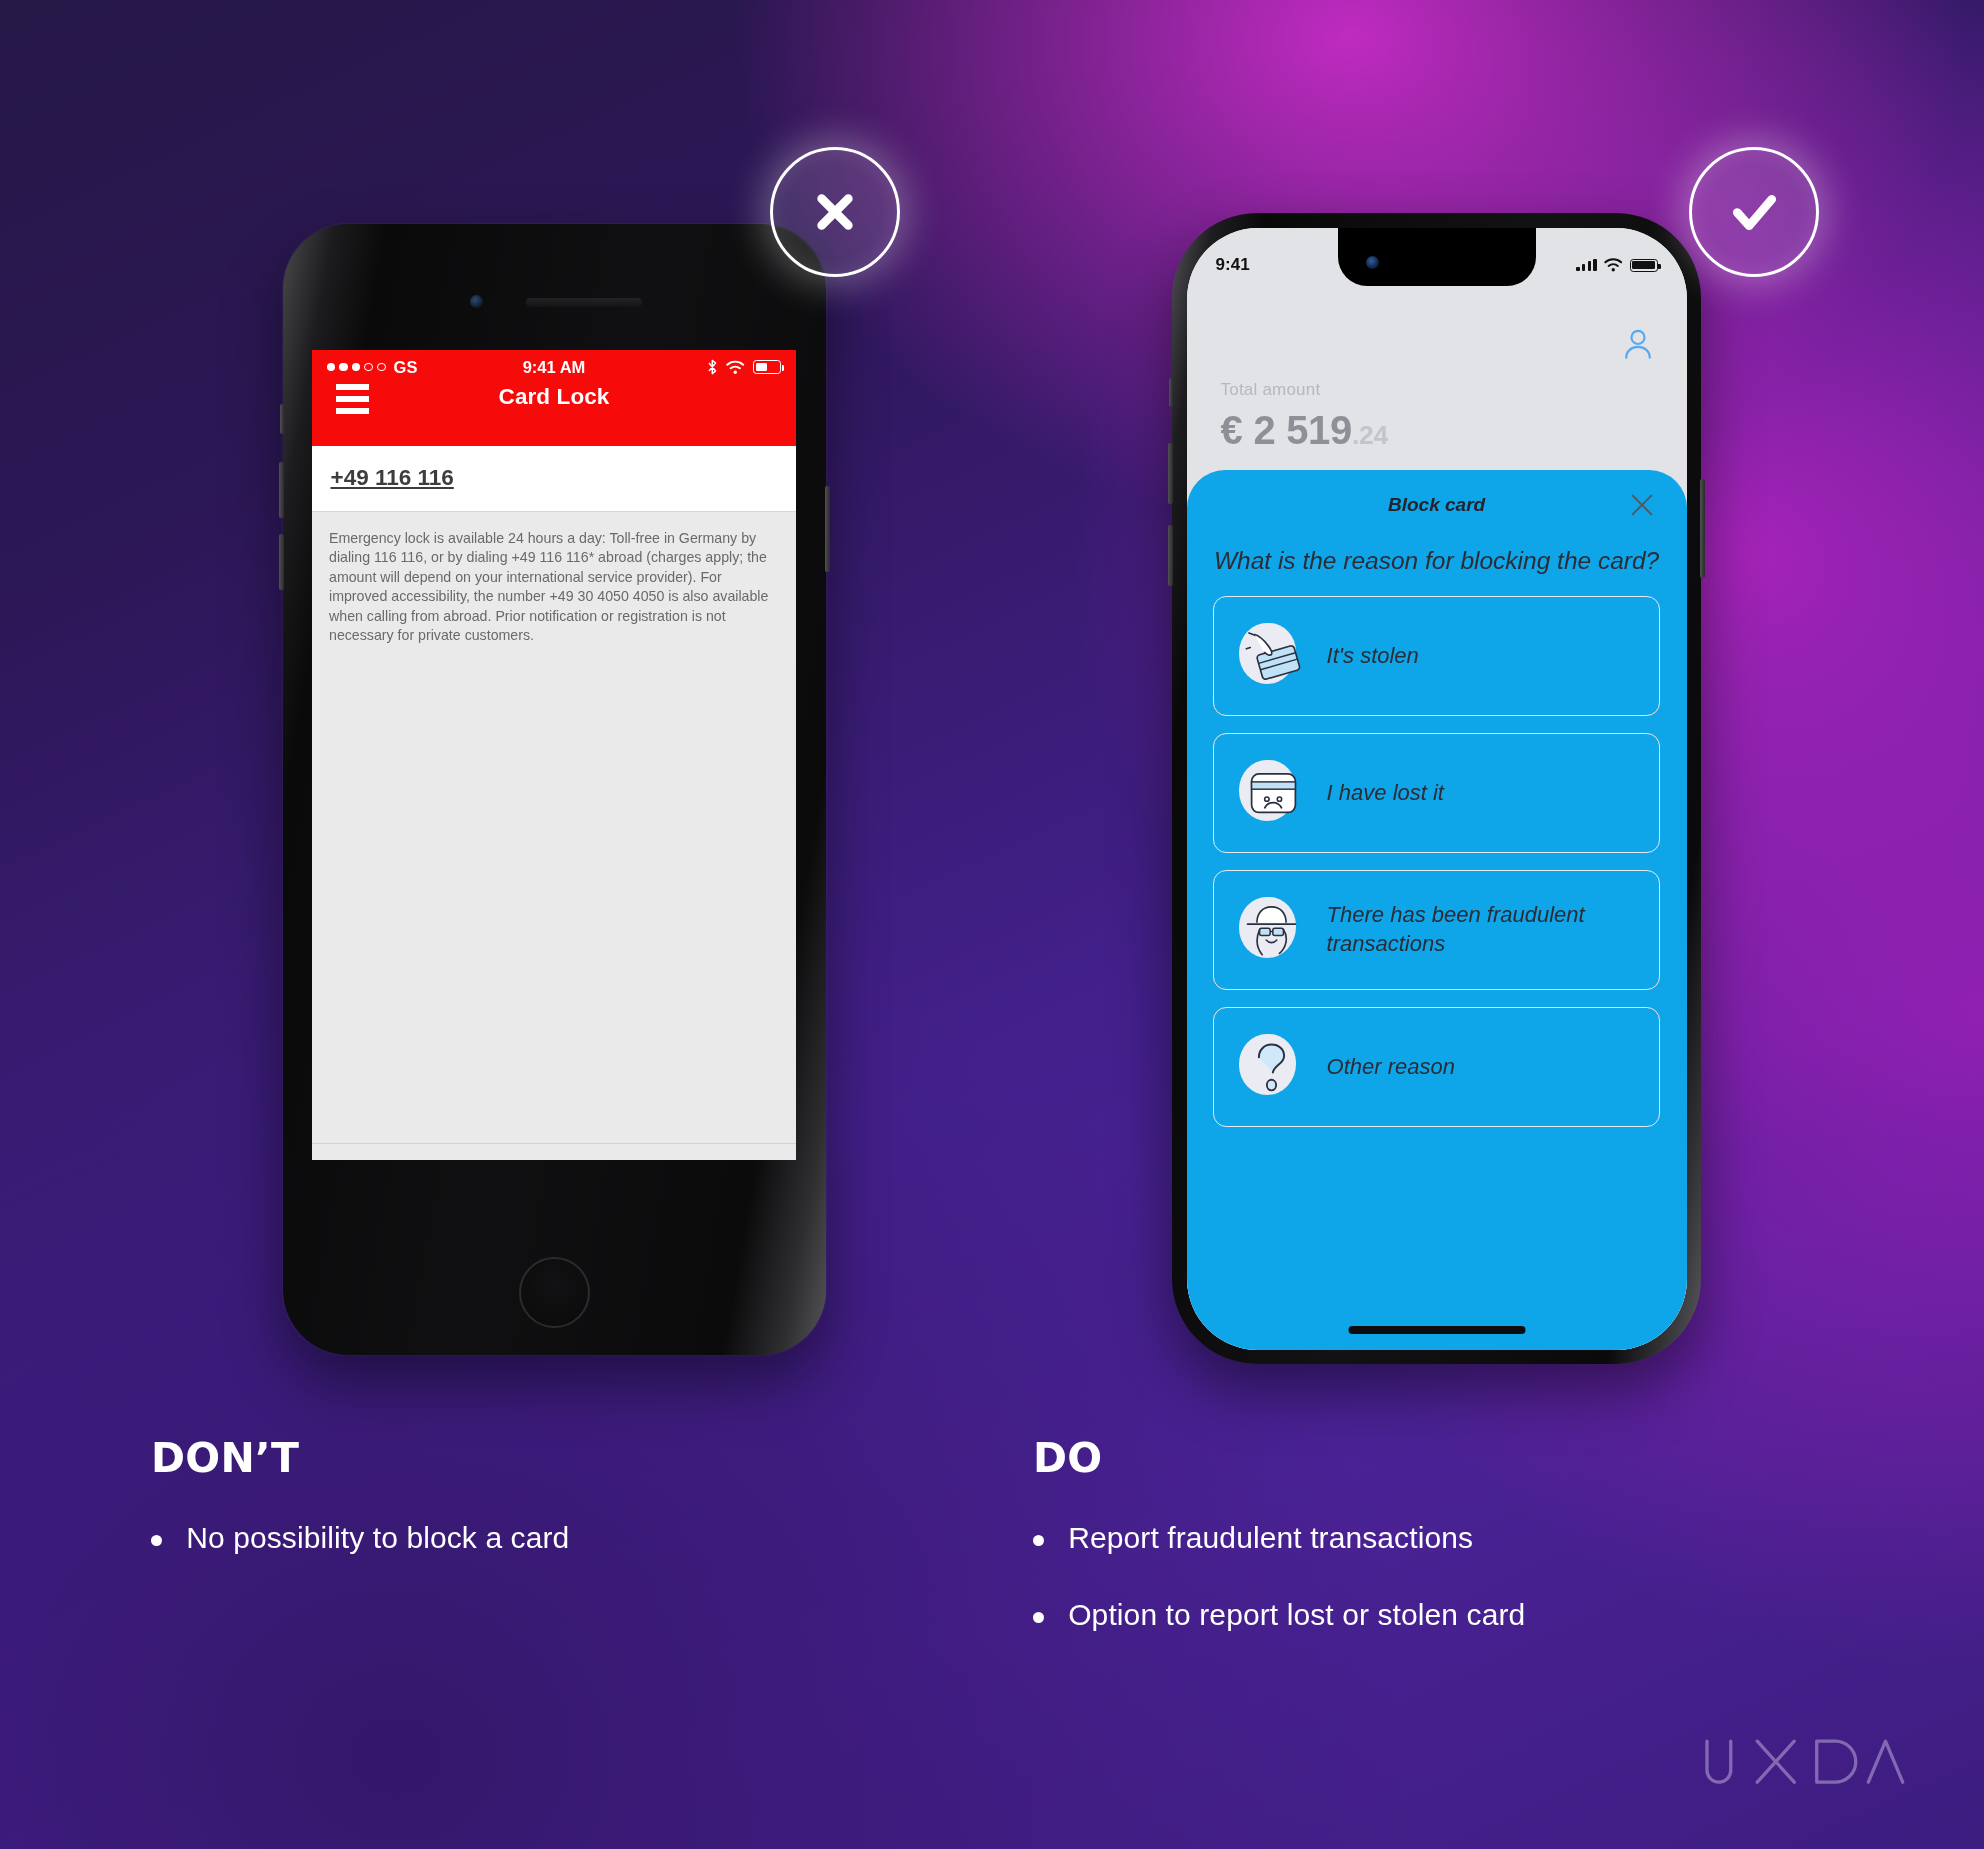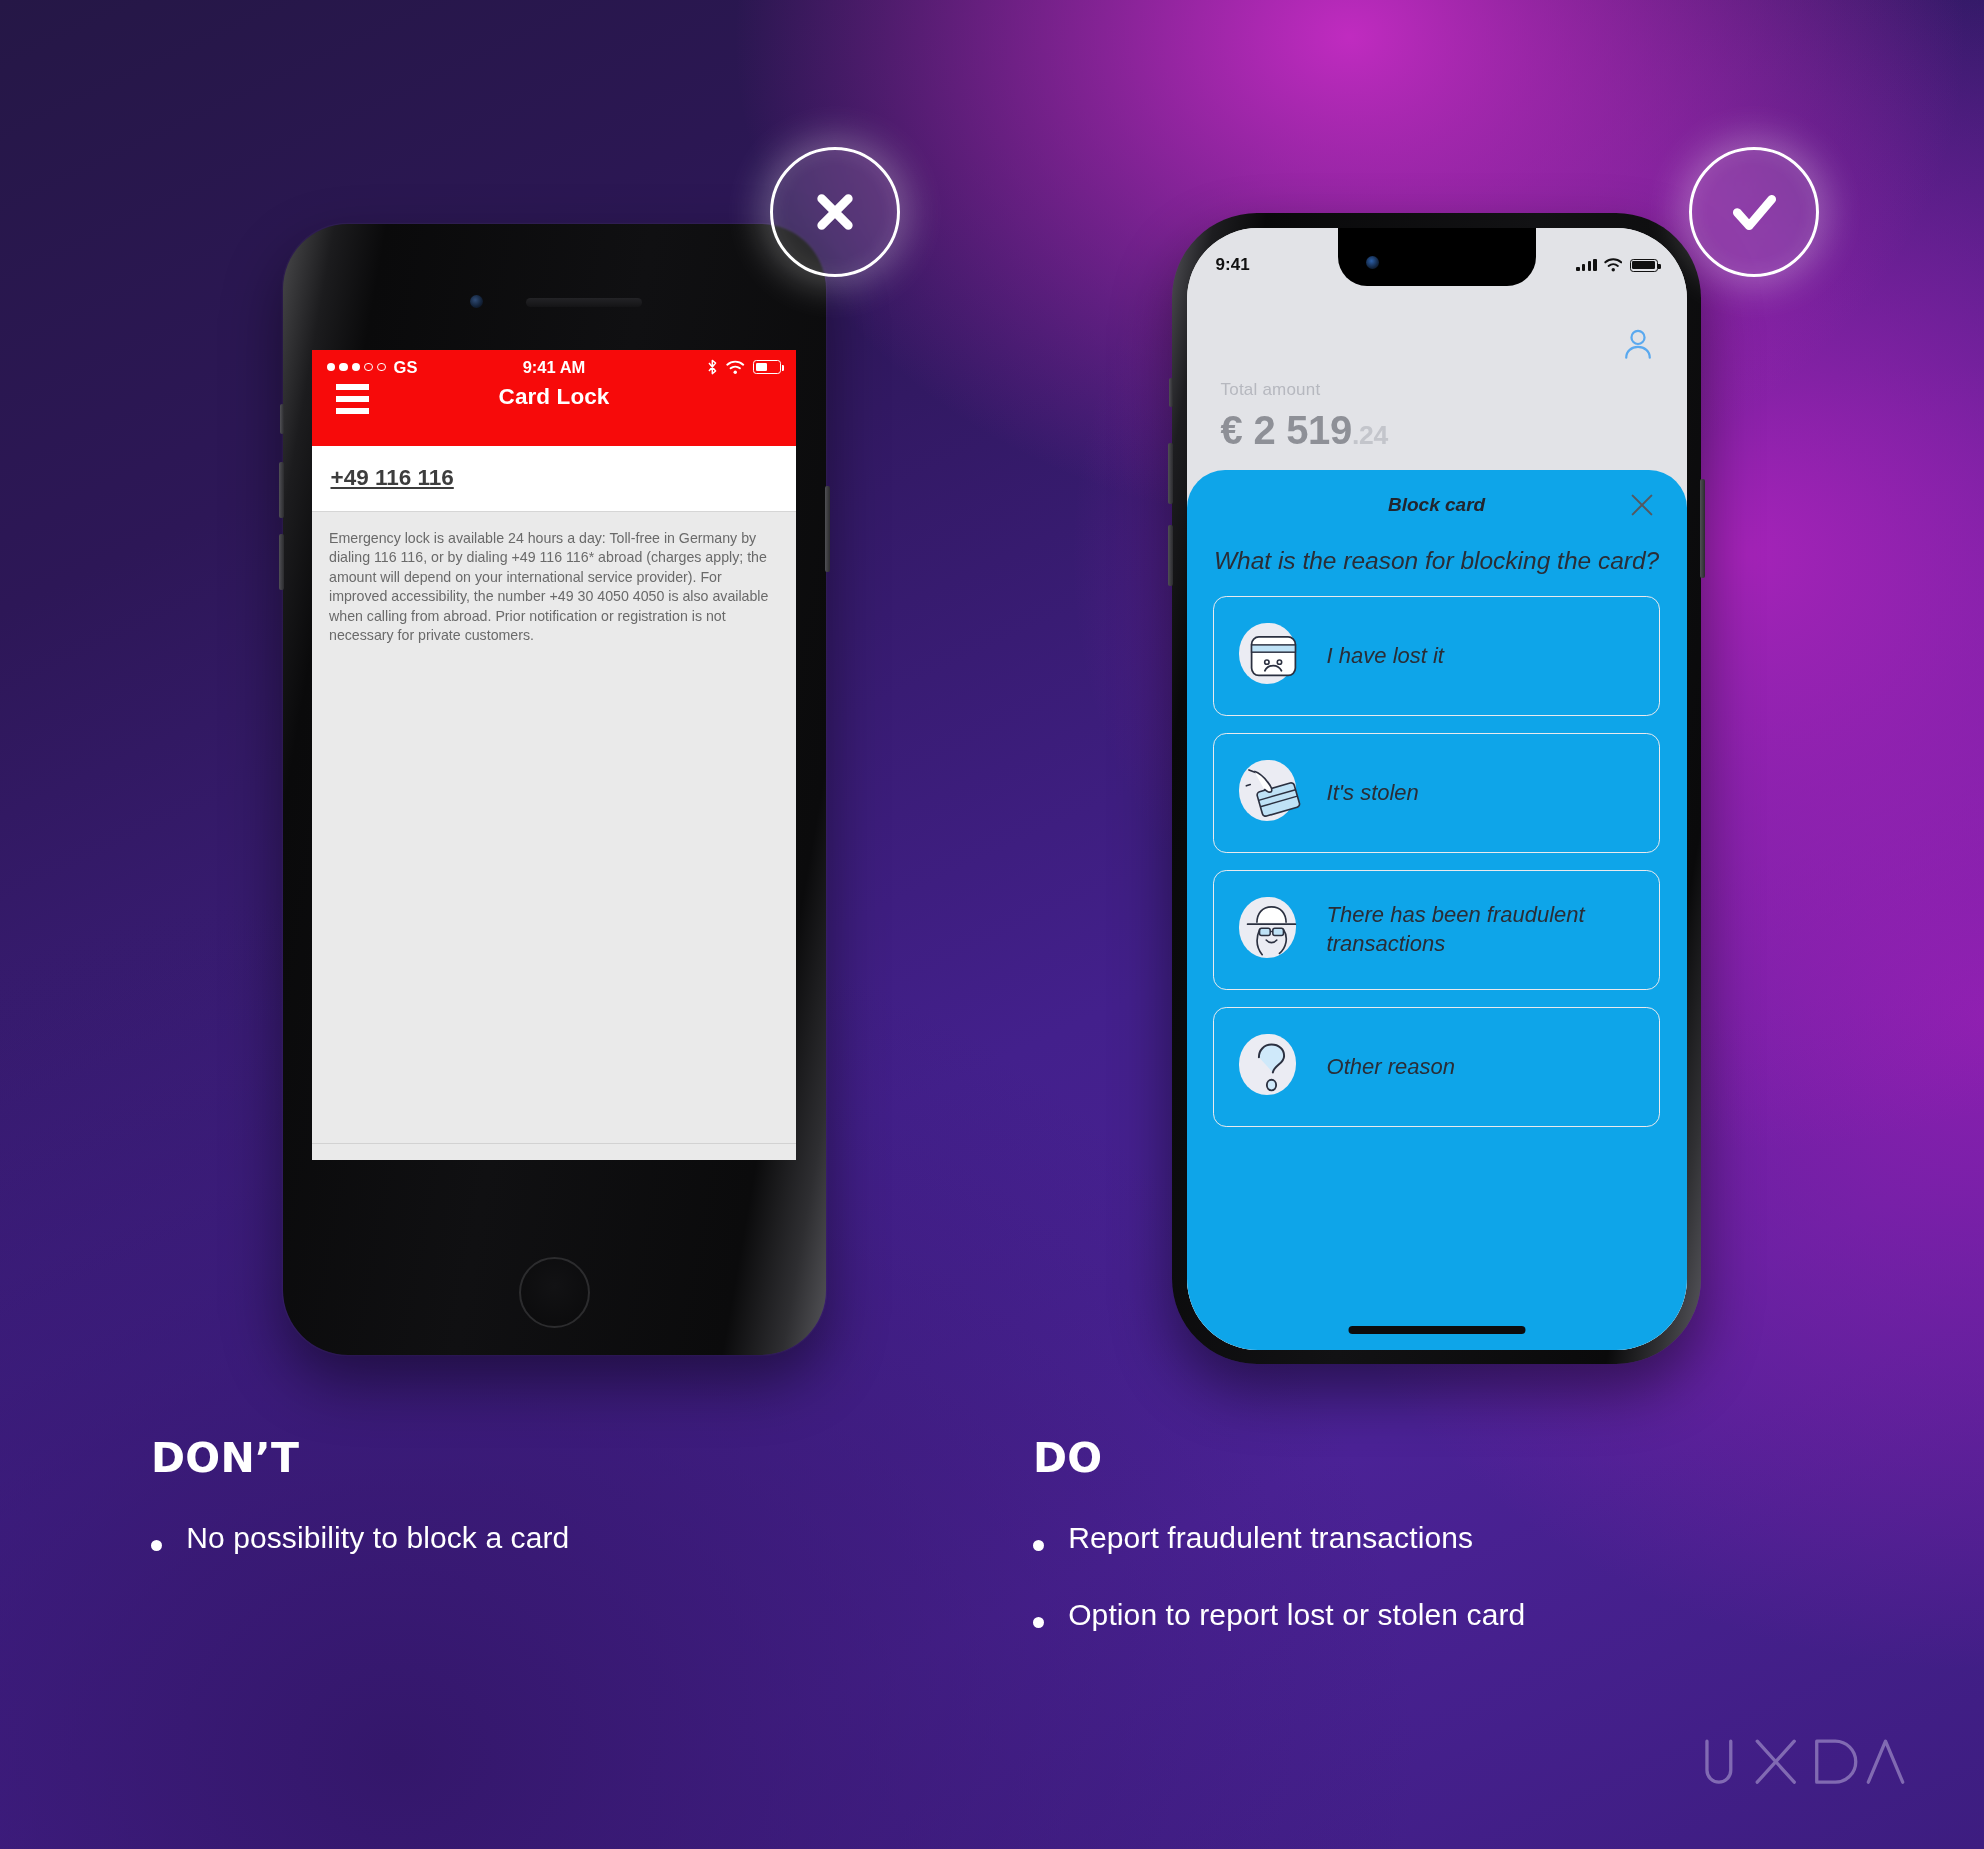--- a/index.html
+++ b/index.html
@@ -174,21 +174,21 @@
 
   
   .caption { position:absolute; color:#fff; }
   .cap-dont { left:151px; top:1434px; }
   .cap-do   { left:1033px; top:1434px; }
   .cap-head {
     font-size:41px; font-weight:900; letter-spacing:0.3px;
     font-family:"DejaVu Sans", sans-serif;
   }
   .bullets { margin-top:38px; }
-  .bullet { display:flex; align-items:center; gap:24px; margin-bottom:41px; }
+  .bullet { display:flex; align-items:flex-start; gap:24px; margin-bottom:41px; }
   .bullet .bdot { width:11.2px; height:11.2px; border-radius:50%; background:#fff; margin-top:15px; flex:0 0 11.2px; }
   .bullet .btxt { font-size:30px; font-weight:300; letter-spacing:0.1px; line-height:1.2; }
 
   .logo { position:absolute; right:77px; bottom:61px; opacity:.55; }
 </style>
 </head>
 <body>
 
 <div class="bg"></div>
 
@@ -300,43 +300,43 @@
             <path d="M7 7l28 28M35 7L7 35" stroke="#55585f" stroke-width="3" stroke-linecap="round" fill="none"></path>
           </svg>
         </div>
 
         <div class="sheet-q">What is the reason for blocking the card?</div>
 
         <div class="opt">
           <div class="opt-ico">
             <div class="opt-blob"></div>
             <svg viewBox="0 0 104 104" style="position:absolute;inset:0;">
-              <rect x="22" y="24" width="66" height="58" rx="11" fill="#fff" stroke="#2b3040" stroke-width="2.6"></rect>
-              <rect x="22" y="36" width="66" height="11" fill="#bfe2f6" stroke="#2b3040" stroke-width="2.2"></rect>
-              <circle cx="45" cy="62" r="3.3" fill="none" stroke="#2b3040" stroke-width="2.4"></circle>
-              <circle cx="64" cy="62" r="3.3" fill="none" stroke="#2b3040" stroke-width="2.4"></circle>
-              <path d="M42 75a14 14 0 0125 0" fill="none" stroke="#2b3040" stroke-width="2.6" stroke-linecap="round"></path>
-            </svg>
-          </div>
-          <span class="opt-label">I have lost it</span>
-        </div>
-
-        <div class="opt">
-          <div class="opt-ico">
-            <div class="opt-blob"></div>
-            <svg viewBox="0 0 104 104" style="position:absolute;inset:0;">
               <g transform="rotate(-16 52 52)">
                 <rect x="30" y="46" width="58" height="38" rx="5" fill="#bfe2f6" stroke="#2b3040" stroke-width="2.5"></rect>
                 <path d="M30 58h58M30 68h58" stroke="#2b3040" stroke-width="2.2"></path>
               </g>
               <path d="M18 18l10 4M20 40l-6 2" stroke="#2b3040" stroke-width="2.4" stroke-linecap="round" fill="none"></path>
               <path d="M26 20c6 2 14 8 20 16 4 5 8 10 6 14-2 3-7 1-11-3" fill="#fff" stroke="#2b3040" stroke-width="2.5" stroke-linejoin="round"></path>
             </svg>
           </div>
           <span class="opt-label">It's stolen</span>
+        </div>
+
+        <div class="opt">
+          <div class="opt-ico">
+            <div class="opt-blob"></div>
+            <svg viewBox="0 0 104 104" style="position:absolute;inset:0;">
+              <rect x="22" y="24" width="66" height="58" rx="11" fill="#fff" stroke="#2b3040" stroke-width="2.6"></rect>
+              <rect x="22" y="36" width="66" height="11" fill="#bfe2f6" stroke="#2b3040" stroke-width="2.2"></rect>
+              <circle cx="45" cy="62" r="3.3" fill="none" stroke="#2b3040" stroke-width="2.4"></circle>
+              <circle cx="64" cy="62" r="3.3" fill="none" stroke="#2b3040" stroke-width="2.4"></circle>
+              <path d="M42 75a14 14 0 0125 0" fill="none" stroke="#2b3040" stroke-width="2.6" stroke-linecap="round"></path>
+            </svg>
+          </div>
+          <span class="opt-label">I have lost it</span>
         </div>
 
         <div class="opt">
           <div class="opt-ico">
             <div class="opt-blob"></div>
             <svg viewBox="0 0 104 104" style="position:absolute;inset:0;">
               <path d="M30 42c0-14 8-24 22-24s22 10 22 24" fill="#fff" stroke="#2b3040" stroke-width="2.5"></path>
               <path d="M16 44h72" stroke="#2b3040" stroke-width="2.6" stroke-linecap="round"></path>
               <rect x="34" y="50" width="16" height="11" rx="3" fill="#bfe2f6" stroke="#2b3040" stroke-width="2.3"></rect>
               <rect x="54" y="50" width="16" height="11" rx="3" fill="#bfe2f6" stroke="#2b3040" stroke-width="2.3"></rect>

